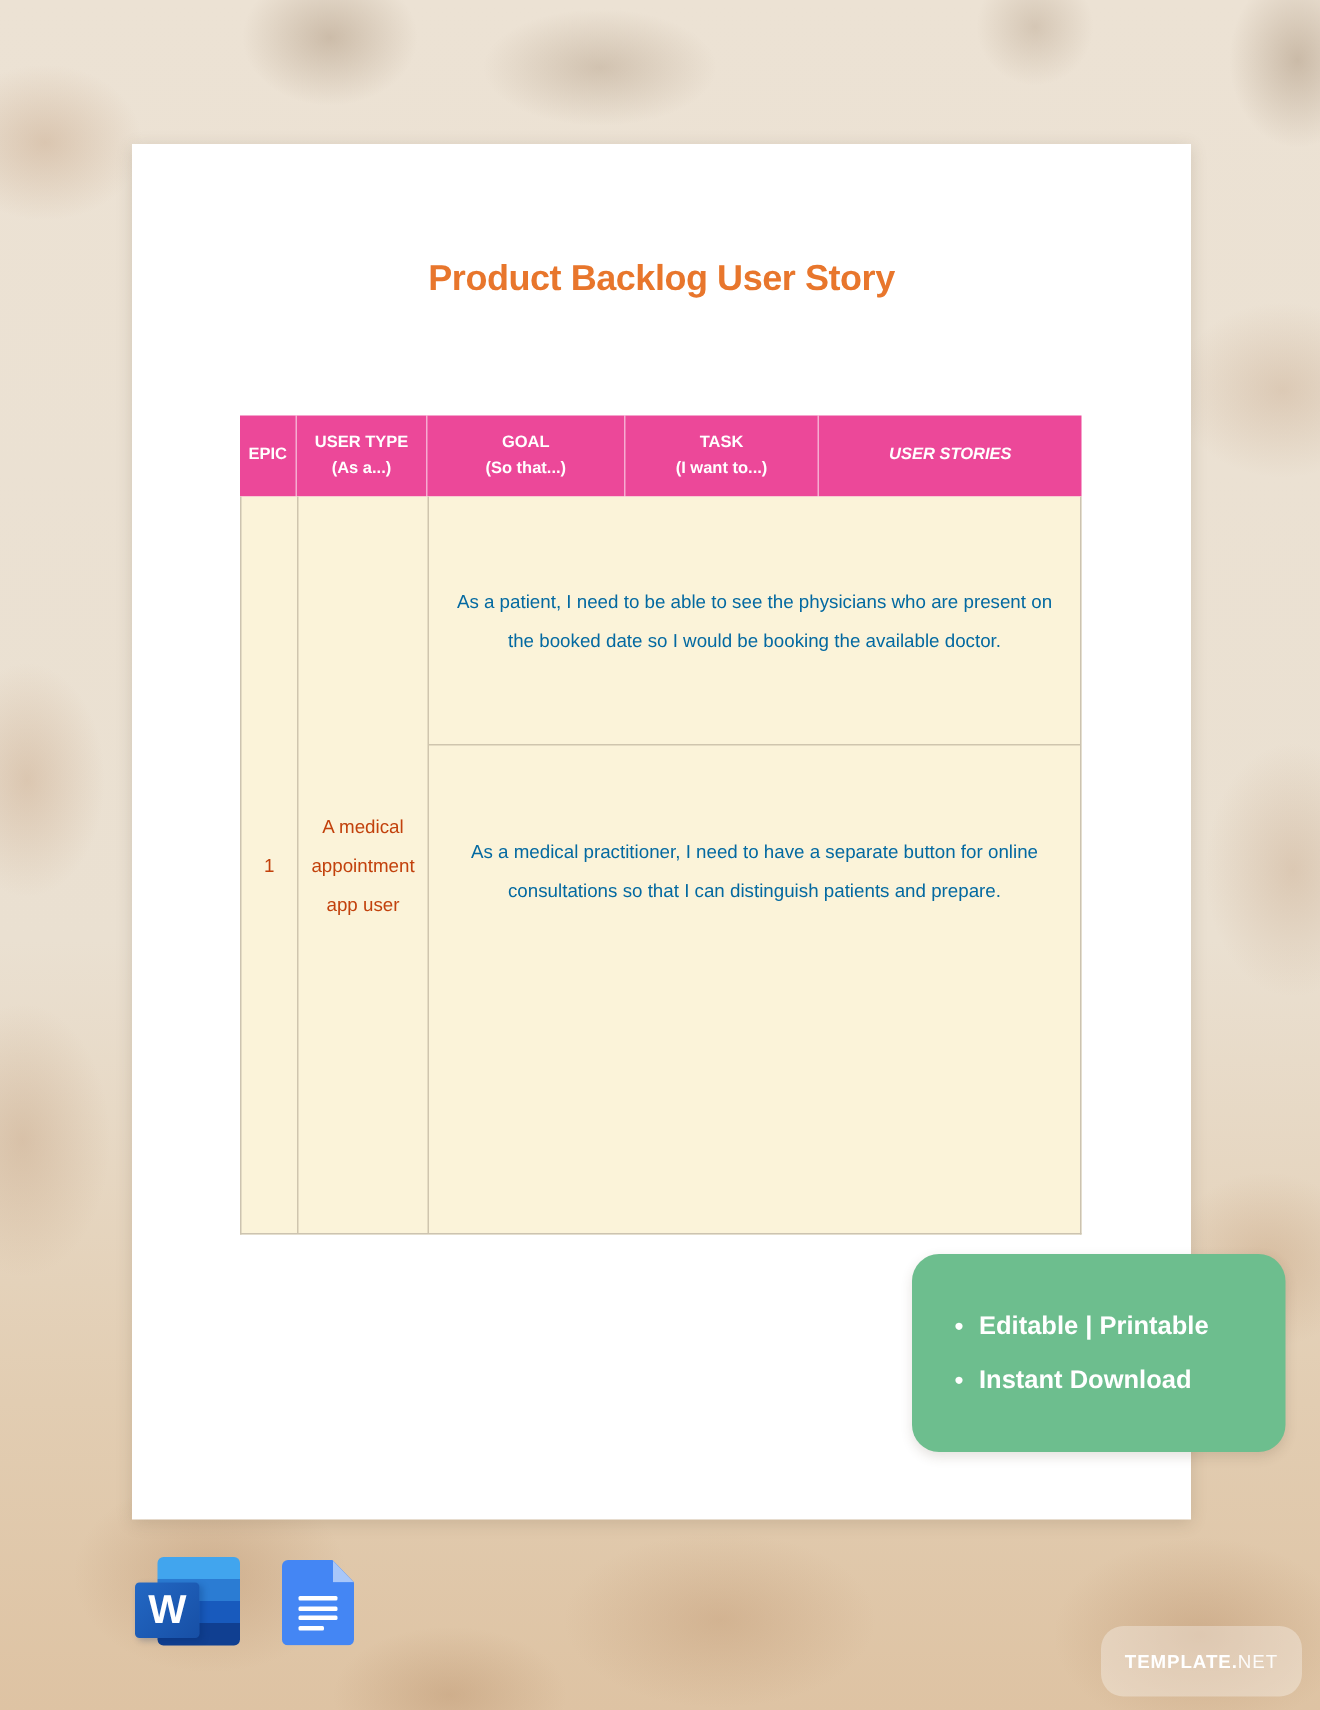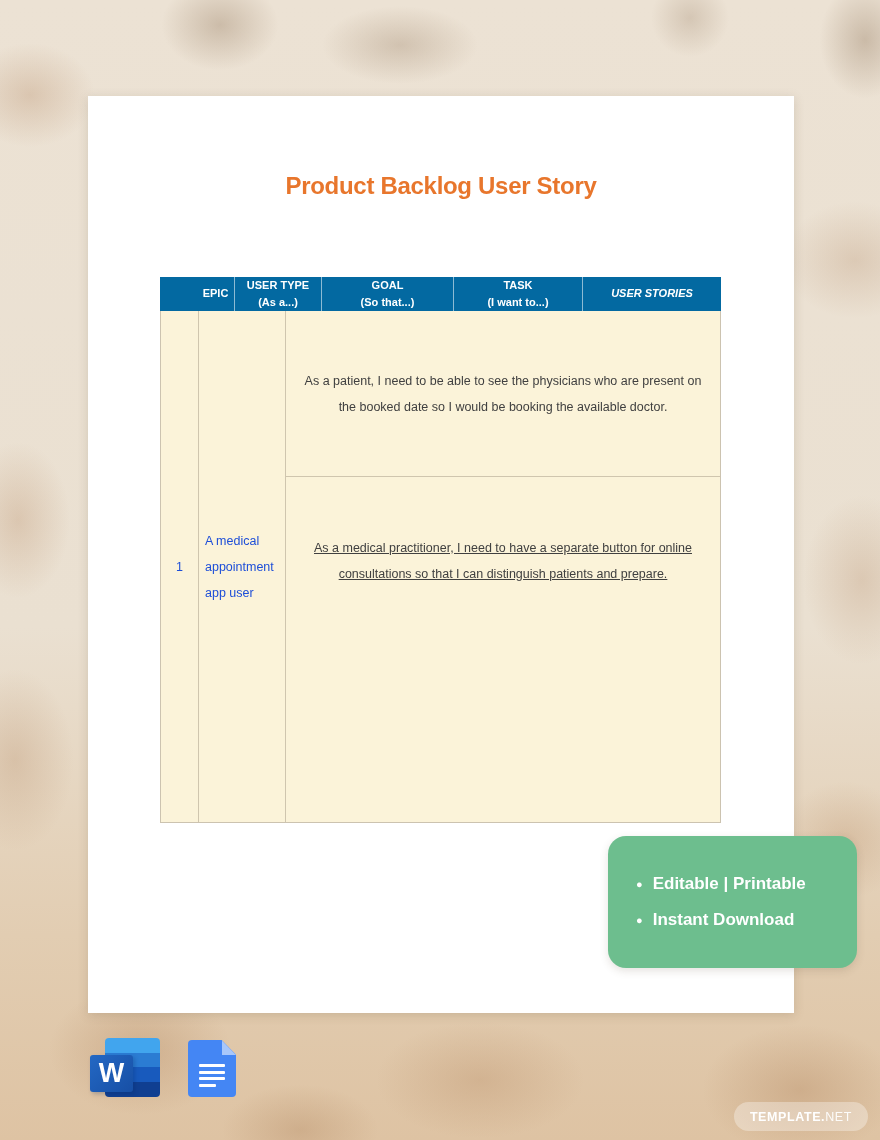--- a/index.html
+++ b/index.html
@@ -37,51 +37,51 @@
     text-align:center; font-size:24px; font-weight:700;
     letter-spacing:-0.3px; color:#E8762C;
   }
 
   
   .ustable {
     position:absolute; left:72px; top:181px; width:561px; height:546px;
     display:flex; flex-direction:column; font-size:12.5px;
   }
   .thead {
-    display:flex; height:34px; background:#0369a1; color:#FFFFFF;padding-left:37px;
+    display:flex; height:54px; background:#ec4899; color:#FFFFFF;
   }
   .th {
     display:flex; flex-direction:column; justify-content:center; align-items:center;
     font-weight:700; font-size:11px; line-height:1.55; text-align:center;
     border-right:1px solid rgba(255,255,255,.55);
   }
   .th:last-child { border-right:none;font-style:italic; }
   .th .sub { font-weight:700; }
   .tbody {
     flex:1; display:flex; background:#FBF3D9;
     border-left:1px solid #CCC3B0; border-right:1px solid #CCC3B0; border-bottom:1px solid #CCC3B0;
   }
   .c-epic  { width:38px; }
   .c-user  { width:87px; }
   .c-task  { width:129px; }
   .c-goal  { width:132px; }
   .c-story { flex:1; }
   .cell {
-    display:flex; align-items:center; justify-content:center; text-align:left;
-    color:#1d4ed8; line-height:26px; padding:6px;
+    display:flex; align-items:center; justify-content:center; text-align:center;
+    color:#c2410c; line-height:26px; padding:6px;
     border-right:1px solid #CFC5AE;
   }
   .c-story { border-right:none; display:flex; flex-direction:column; }
   .story {
     display:flex; align-items:center; justify-content:center; text-align:center;
-    color:#404040; line-height:26px; padding:4px 12px;
+    color:#0369a1; line-height:26px; padding:4px 12px;
   }
   .story + .story { border-top:1px solid #CFC5AE; }
   .story:nth-child(1) { height:165px; }
-  .story:nth-child(2) { height:168px;text-decoration:underline; }
+  .story:nth-child(2) { height:168px; }
   .story:nth-child(3) { flex:1; }
 
   
   .feature-badge {
     position:absolute; left:608px; top:836px; width:249px; height:132px;
     background:#6DBE8E; border-radius:18px;
     display:flex; flex-direction:column; justify-content:center; gap:16px;
     padding-left:28px; box-shadow:0 3px 8px rgba(80,60,40,.15);
   }
   .feature-item { display:flex; align-items:center; color:#FFFFFF; font-weight:700; font-size:17px; }
@@ -109,21 +109,21 @@
   .gdocs-fold {
     position:absolute; top:0; right:0; width:14.5px; height:15px;
     background:#A8C7FA; clip-path:polygon(0 0, 100% 100%, 0 100%);
   }
   .gdocs-lines { position:absolute; left:11px; top:24px; width:26px; }
   .gdocs-lines span { display:block; height:3px; background:#FFFFFF; margin-bottom:3.5px; border-radius:1px; }
   .gdocs-lines span:last-child { width:17px; }
 
   
   .watermark {
-    position:absolute; right:12px; bottom:9px; height:29px;
+    position:absolute; right:12px; bottom:9px; height:47px;
     padding:0 16px; border-radius:15px;
     background:rgba(255,255,255,.33);
     display:flex; align-items:center;
     font-size:12.5px; letter-spacing:.6px; color:#FFFFFF;
   }
   .watermark .bold { font-weight:700; }
   .watermark .light { font-weight:400; color:rgba(255,255,255,.92); }
 </style>
 </head>
 <body>

